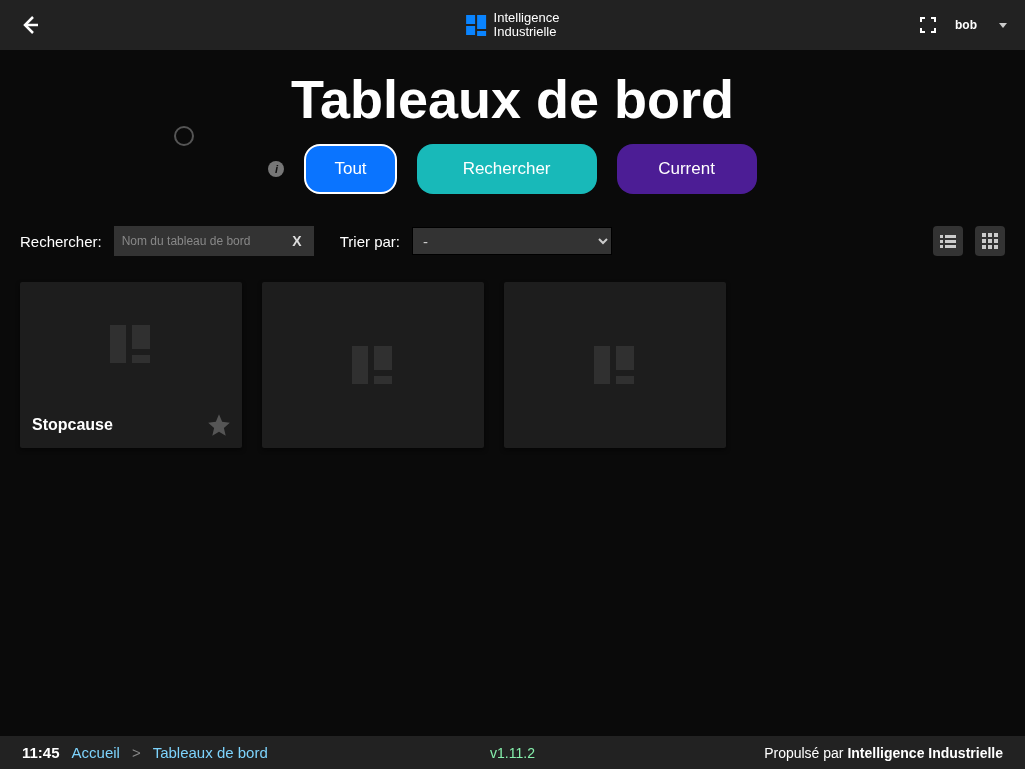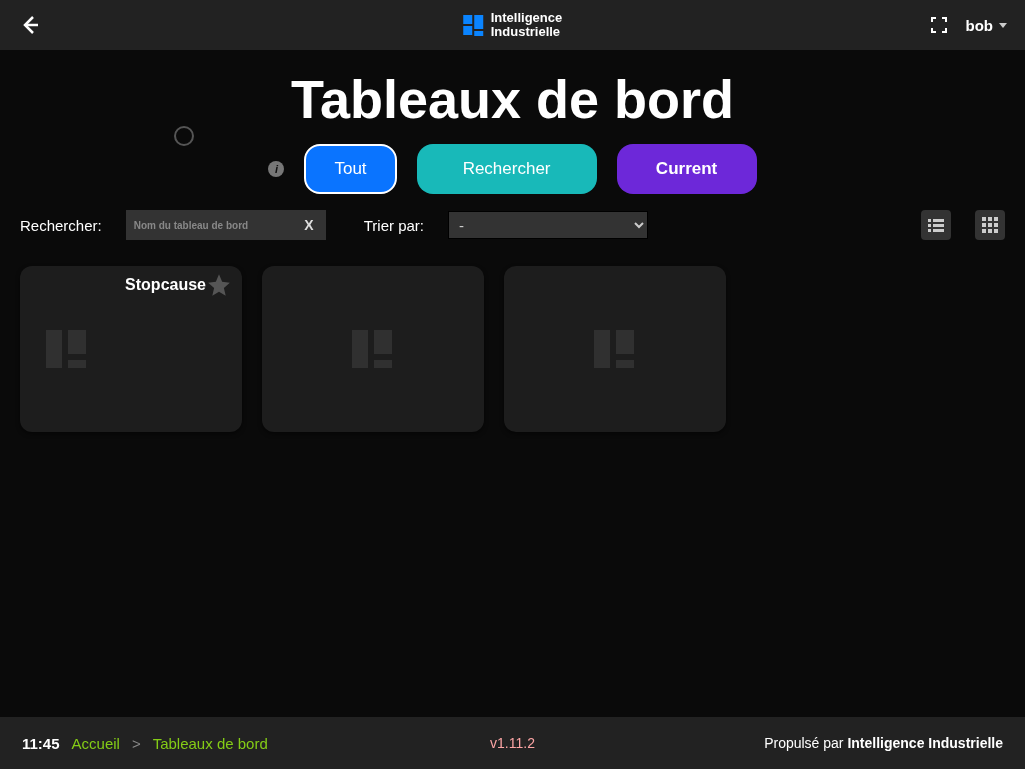--- a/index.html
+++ b/index.html
@@ -27,23 +27,23 @@
     left: 50%;
     transform: translateX(-50%);
     display: flex;
     align-items: center;
     gap: 8px;
   }
   .logo-mark { display: flex; gap: 2px; }
   .logo-col { display: flex; flex-direction: column; gap: 2px; }
   .logo-sq { width: 9px; height: 9px; background: #0a84ff; }
   .logo-sq.sm { height: 5px; }
-  .logo-text { font-size: 13px; font-weight: 700; line-height: 1.05; }
+  .logo-text { font-size: 13px; font-weight: 400; line-height: 1.05; }
   .fullscreen-icon { width: 18px; height: 18px; cursor: pointer; }
-  .user-drop { display: flex; align-items: center; gap: 6px; font-size: 15px; font-weight: 600; cursor: pointer; }
+  .user-drop { display: flex; align-items: center; gap: 22px; font-size: 12px; font-weight: 600; cursor: pointer; }
   .caret-down {
     width: 0; height: 0;
     border-left: 4px solid transparent;
     border-right: 4px solid transparent;
     border-top: 5px solid #ccc;
   }
 
   
   .main { flex: 1; background: #0a0a0a; padding: 0 20px; position: relative; }
   .page-title {
@@ -83,45 +83,44 @@
     border-radius: 16px;
     border: none;
     font-size: 17px;
     font-weight: 500;
     color: #fff;
     cursor: pointer;
     display: flex; align-items: center; justify-content: center;
   }
   .pill.blue { background: #0a74ff; border: 2px solid #fff; }
   .pill.teal { background: #18b9b9; min-width: 180px; }
-  .pill.purple { background: #6d28d9; min-width: 140px; font-weight: bold; }
+  .pill.purple { background: #4c1d95; min-width: 140px; }
 
   .controls-row {
     display: flex;
     align-items: center;
-    margin-top: 16px;
-    gap: 24px;
+    margin-top: 32px;
+    gap: 12px;
   }
   .controls-label { font-size: 15px; }
   .search-box {
     display: flex;
     align-items: center;
     background: #333;
     height: 30px;
     width: 200px;
     padding: 0 8px;
   }
   .search-input {
     flex: 1;
     background: transparent;
     border: none;
     color: #f0abfc;
-    font-size: 10px;
+    font-size: 12px;
     outline: none;
-    font-weight: bold;
   }
   .search-input::placeholder { color: #888; }
   .search-clear { color: #ddd; font-weight: 700; cursor: pointer; padding: 0 4px; font-size: 14px; }
   .sort-select {
     background: #333;
     border: 1px solid #000;
     color: #ccc;
     height: 28px;
     width: 200px;
     font-size: 15px;
@@ -140,23 +139,23 @@
   
   .cards {
     display: flex;
     gap: 20px;
     margin-top: 26px;
   }
   .card {
     width: 222px;
     height: 166px;
     background: #1d1d1d;
-    border-radius: 12px;
-    display: flex;
-    flex-direction: row;
+    border-radius: 2px;
+    display: flex;
+    flex-direction: column;
     cursor: pointer;
     box-shadow: 0 2px 4px rgba(0,0,0,0.5);
   }
   .card-body {
     flex: 1;
     display: flex;
     align-items: center;
     justify-content: center;
   }
   .card-body svg { opacity: 0.35; }
@@ -168,37 +167,37 @@
     padding: 0 10px 4px 12px;
   }
   .card-name { font-size: 16px; font-weight: 700; display: flex; align-items: center; gap: 6px; }
   .dot { width: 9px; height: 9px; border-radius: 50%; display: inline-block; }
   .dot.purple { background: #a516c2; }
   .dot.teal { background: #18b9b9; }
   .star { width: 26px; height: 26px; cursor: pointer; }
 
   
   .footer {
-    height: 52px;
+    height: 33px;
     background: #222;
     display: flex;
     align-items: center;
     padding: 0 22px;
     font-size: 15px;
     text-align: center;
   }
   .footer-left { display: flex; align-items: center; gap: 12px; }
   .footer-time { font-weight: 700; }
-  .footer-crumb { color: #84cc16; }
+  .footer-crumb { color: #7dd3fc; }
   .footer-sep { color: #888; }
   .footer-version {
     position: absolute;
     left: 50%;
     transform: translateX(-50%);
-    color: #fca5a5;
+    color: #86efac;
     font-size: 14px;
   }
   .footer-right { margin-left: auto; font-size: 14px; }
   .footer-right strong { font-weight: 700; }
 </style>
 </head>
 <body>
 
 <div class="topbar">
   <div class="topbar-left">

